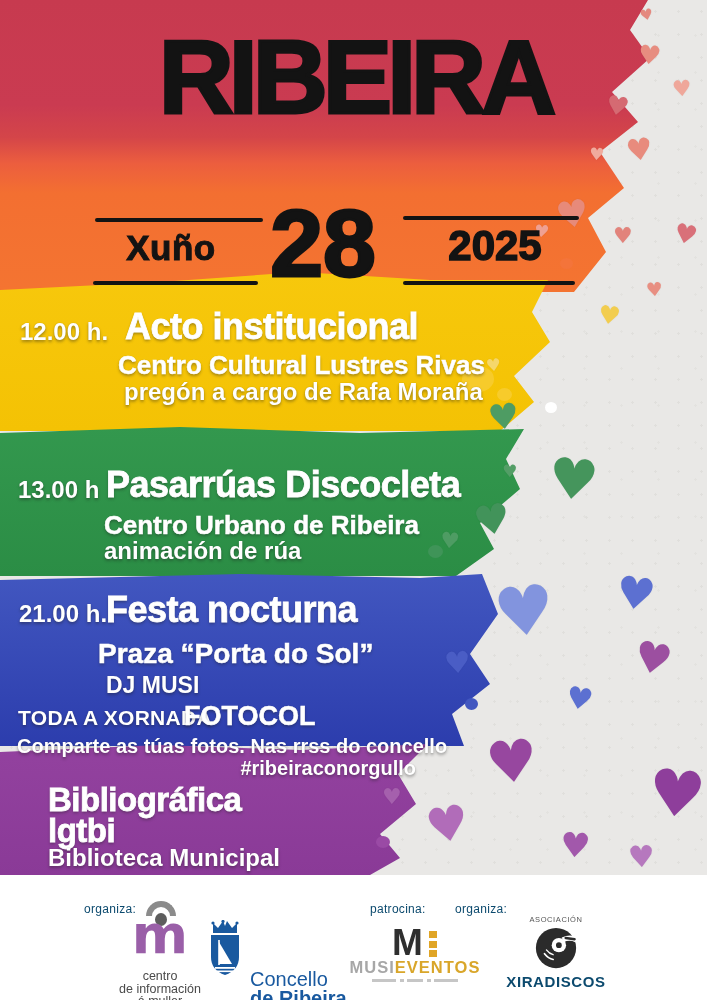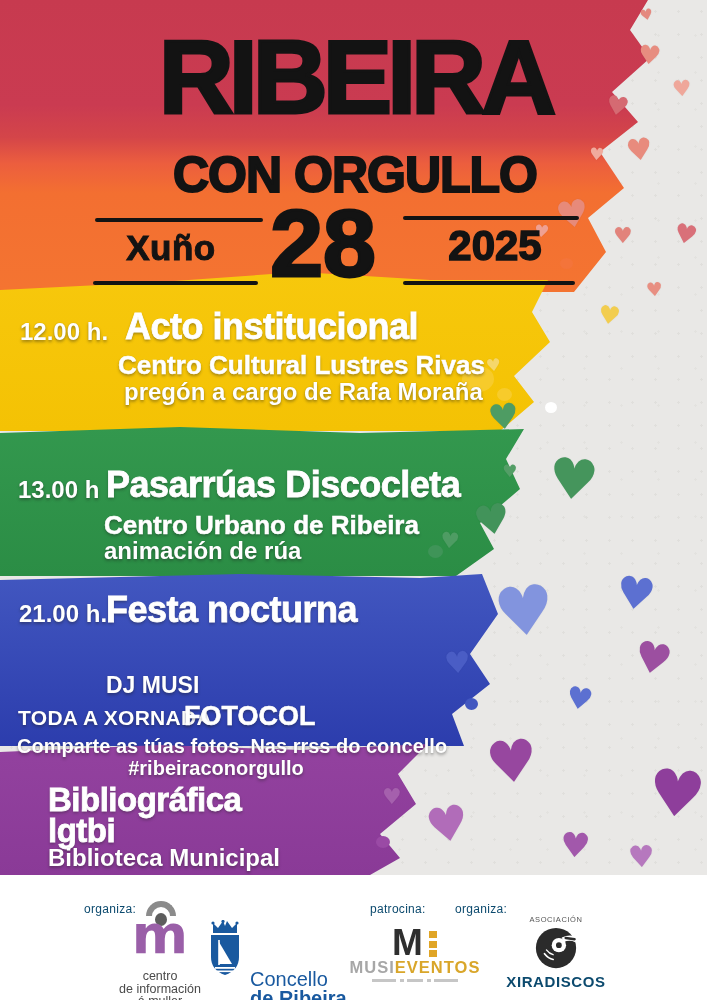--- a/index.html
+++ b/index.html
@@ -130,21 +130,20 @@
   <span class="heart" style="left:566px;top:684px;font-size:30px;color:#5c70d1;transform:rotate(10deg);">♥</span>
   <span class="heart" style="left:634px;top:638px;font-size:42px;color:#9c4fa0;transform:rotate(12deg);">♥</span>
   <span class="heart" style="left:486px;top:733px;font-size:58px;color:#97479f;transform:rotate(-6deg);">♥</span>
   <span class="heart" style="left:648px;top:762px;font-size:64px;color:#8e3e9b;transform:rotate(6deg);">♥</span>
   <span class="heart" style="left:426px;top:800px;font-size:48px;color:#b16cb9;transform:rotate(-10deg);">♥</span>
   <span class="heart" style="left:560px;top:828px;font-size:34px;color:#a258ab;transform:rotate(4deg);">♥</span>
   <span class="heart" style="left:382px;top:786px;font-size:22px;color:#a560ad;transform:rotate(0deg);">♥</span>
   <span class="heart" style="left:628px;top:842px;font-size:30px;color:#b678be;transform:rotate(-3deg);">♥</span>
 
   <div class="headline title">RIBEIRA</div>
-  <div class="headline subtitle">CON ORGULLO</div>
 
   <div class="date-line" style="left:95px;top:218px;width:168px;"></div>
   <div class="date-line" style="left:93px;top:281px;width:165px;"></div>
   <div class="date-line" style="left:403px;top:216px;width:176px;"></div>
   <div class="date-line" style="left:403px;top:281px;width:172px;"></div>
   <div class="headline date-month">Xuño</div>
   <div class="headline date-day">28</div>
   <div class="headline date-year">2025</div>
 
   <div class="wt t-time" style="left:20px;top:318px;">12.00 h.</div>
@@ -152,25 +151,26 @@
   <div class="wt t-mid" style="left:118px;top:350px;">Centro Cultural Lustres Rivas</div>
   <div class="wt t-small" style="left:124px;top:378px;">pregón a cargo de Rafa Moraña</div>
 
   <div class="wt t-time" style="left:18px;top:476px;">13.00 h</div>
   <div class="wt t-big" style="left:106px;top:464px;">Pasarrúas Discocleta</div>
   <div class="wt t-mid" style="left:104px;top:510px;">Centro Urbano de Ribeira</div>
   <div class="wt t-small" style="left:104px;top:537px;">animación de rúa</div>
 
   <div class="wt t-time" style="left:19px;top:600px;">21.00 h.</div>
   <div class="wt t-big" style="left:106px;top:589px;">Festa nocturna</div>
+  <div class="wt t-mid" style="left:98px;top:638px;font-size:28px;">Praza “Porta do Sol”</div>
   <div class="wt t-small" style="left:106px;top:672px;font-size:23px;">DJ MUSI</div>
   <div class="wt" style="left:18px;top:706px;font-size:21px;letter-spacing:.3px;">TODA A XORNADA</div>
   <div class="wt" style="left:184px;top:701px;font-size:27px;-webkit-text-stroke:.5px #fff;">FOTOCOL</div>
   <div class="wt" style="left:17px;top:735px;font-size:20px;">Comparte as túas fotos. Nas rrss do concello</div>
-  <div class="wt" style="left:16px;top:757px;width:400px;text-align:center;font-size:20px;">#ribeiraconorgullo</div>
+  <div class="wt" style="left:16px;top:757px;width:400px;text-align:right;font-size:20px;">#ribeiraconorgullo</div>
 
   <div class="wt t-big" style="left:48px;top:784px;font-size:33px;line-height:31px;">Bibliográfica</div>
   <div class="wt t-big" style="left:48px;top:815px;font-size:33px;line-height:31px;">lgtbi</div>
   <div class="wt" style="left:48px;top:844px;font-size:24px;">Biblioteca Municipal</div>
 
   <div class="footer"></div>
 
   <div class="f-label" style="left:84px;top:902px;">organiza:</div>
 
   <div class="cim-arc"></div>

